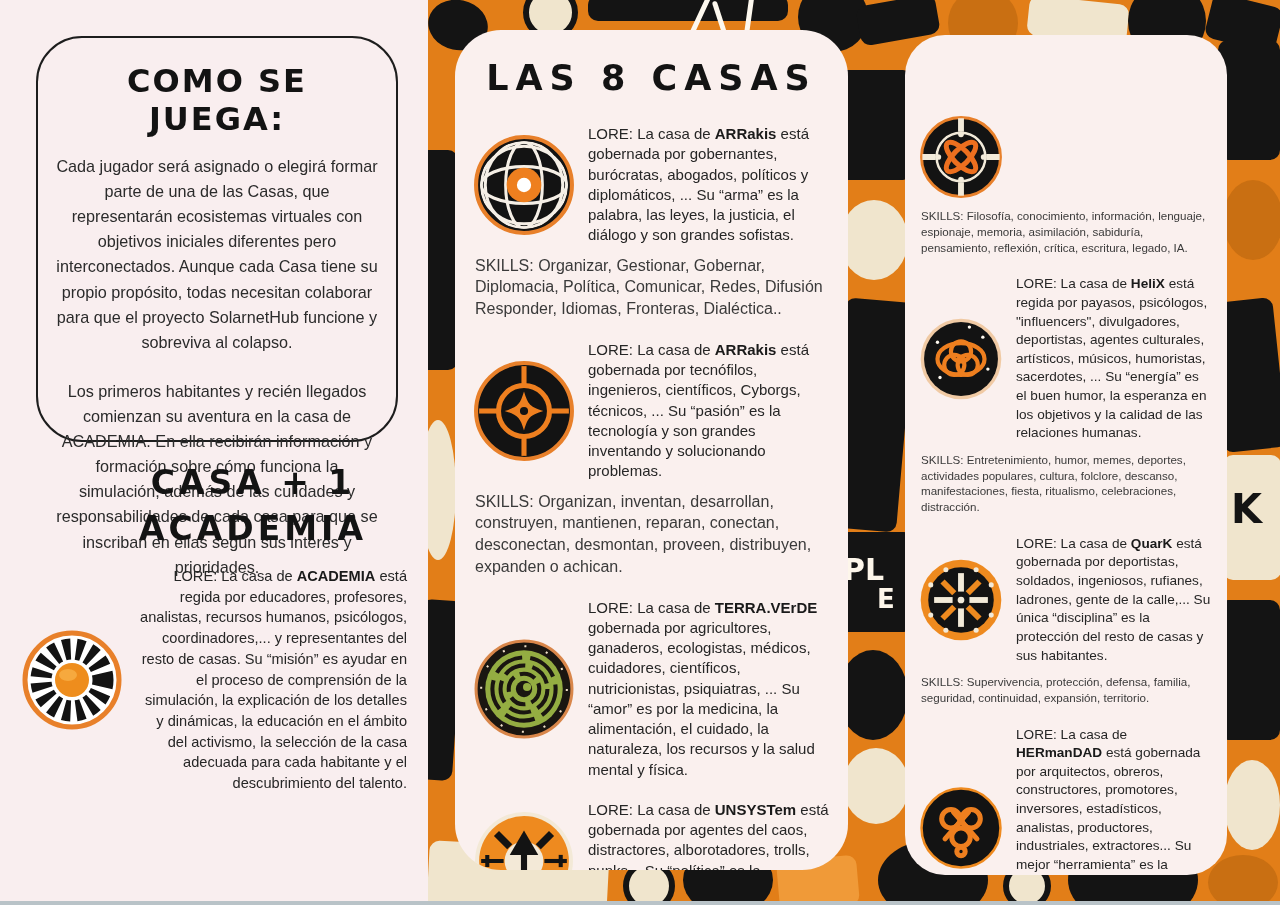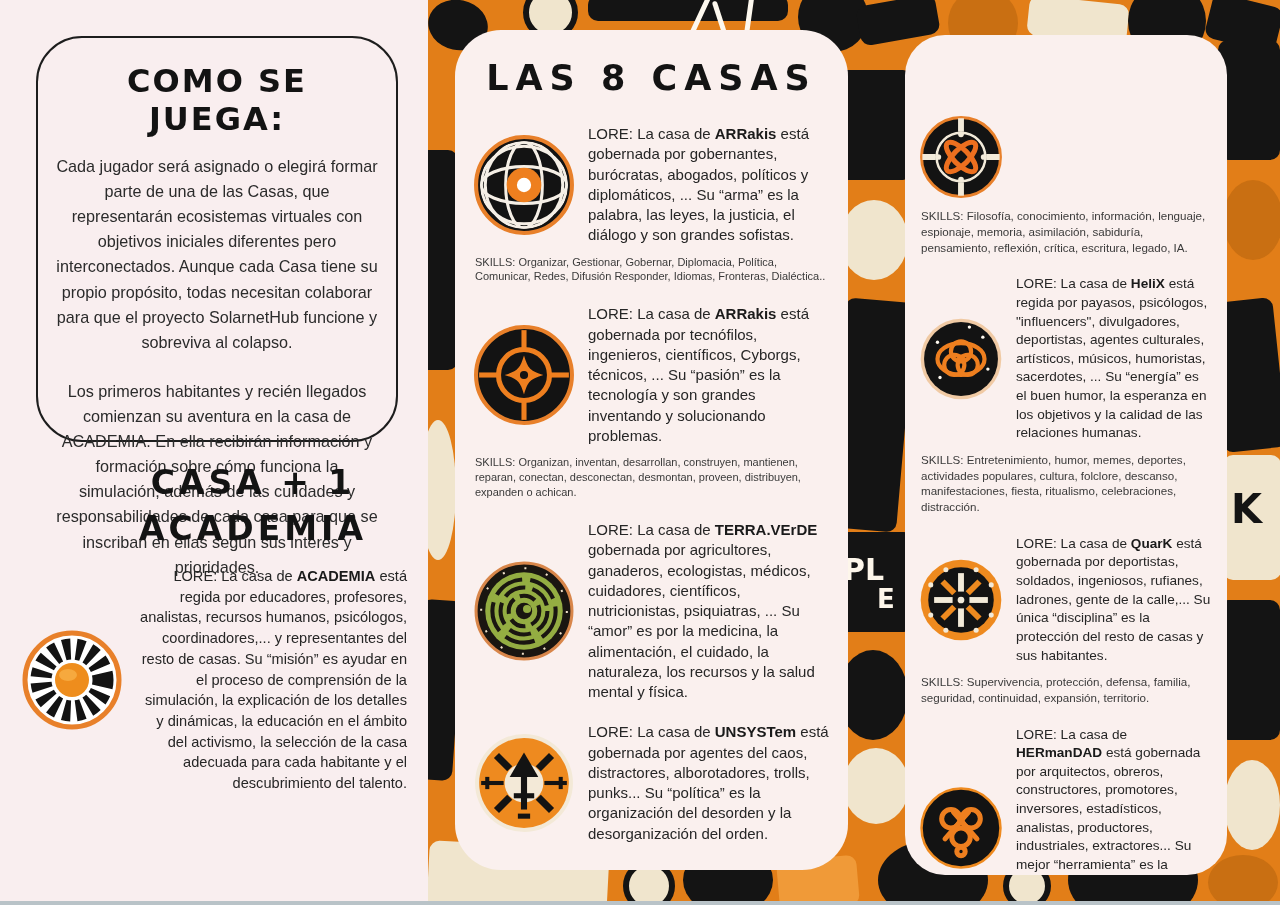--- a/index.html
+++ b/index.html
@@ -39,21 +39,21 @@
   .house{margin-bottom:20px;}
   .house-row{display:flex;align-items:center;gap:13px;}
   .hicon{flex:0 0 auto;line-height:0;}
   .lore{margin:0;color:#262626;}
   .lore b{font-weight:700;color:#1a1a1a;}
   .skills{margin:9px 2px 0;color:#3a3a3a;}
 
   .panel-mid .mid-title{text-align:center;font-size:35px;letter-spacing:7px;margin:6px 0 26px;}
   .panel-mid .hicon svg{width:102px;height:102px;}
   .panel-mid .lore{font-size:15px;line-height:1.35;}
-  .panel-mid .skills{font-size:11px;line-height:1.36;}
+  .panel-mid .skills{font-size:16px;line-height:1.36;}
 
   .panel-right .first{margin-top:62px;}
   .panel-right .hicon svg{width:84px;height:84px;}
   .panel-right .lore{font-size:13.6px;line-height:1.37;}
   .panel-right .skills{font-size:11.6px;line-height:1.36;}
 
   .panel-left .hicon svg{width:100px;height:100px;}
   .panel-left .lore{font-size:14.6px;line-height:1.42;}
   .panel-left .skills{font-size:12.2px;line-height:1.38;}
 </style>

